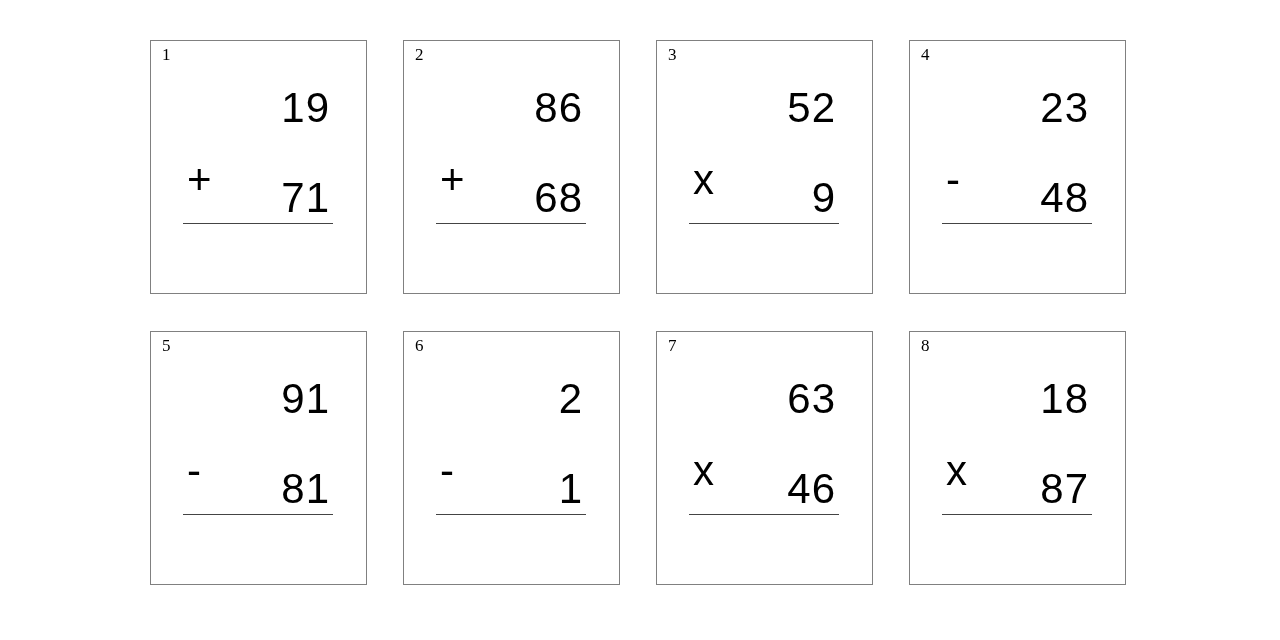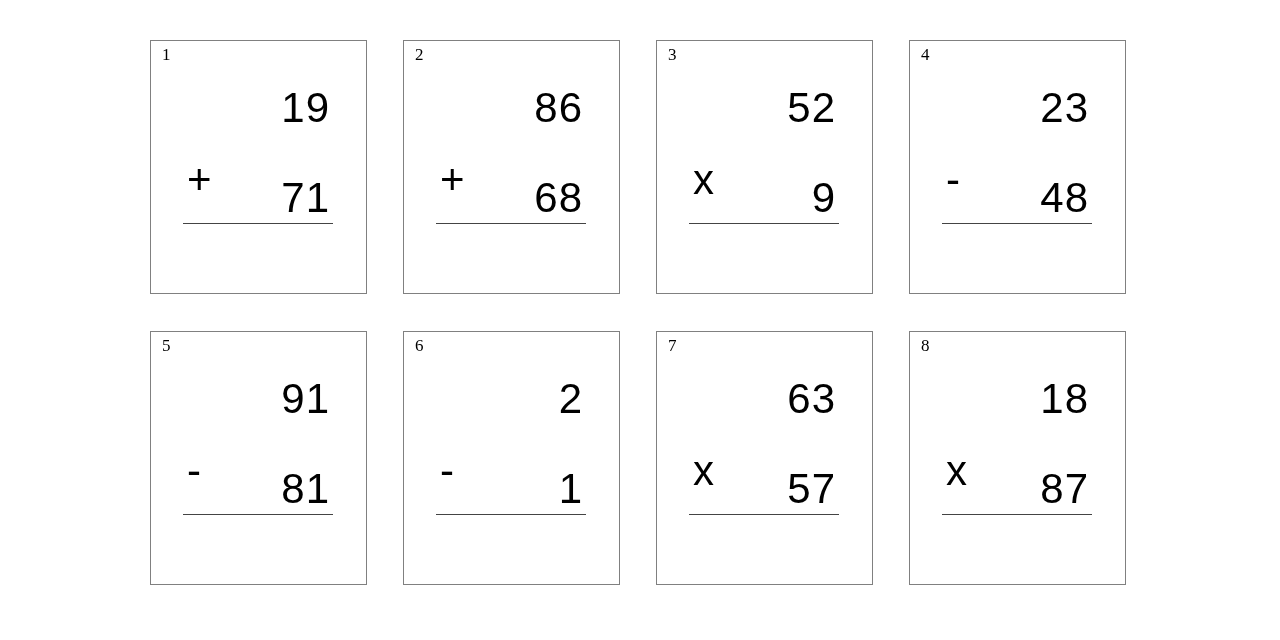--- a/index.html
+++ b/index.html
@@ -119,21 +119,21 @@
     <div class="operand-top">2</div>
     <div class="operator">-</div>
     <div class="operand-bottom">1</div>
     <div class="answer-line"></div>
   </div>
 
   <div class="card">
     <div class="card-num">7</div>
     <div class="operand-top">63</div>
     <div class="operator">x</div>
-    <div class="operand-bottom">57</div>
+    <div class="operand-bottom">46</div>
     <div class="answer-line"></div>
   </div>
 
   <div class="card">
     <div class="card-num">8</div>
     <div class="operand-top">18</div>
     <div class="operator">x</div>
     <div class="operand-bottom">87</div>
     <div class="answer-line"></div>
   </div>

